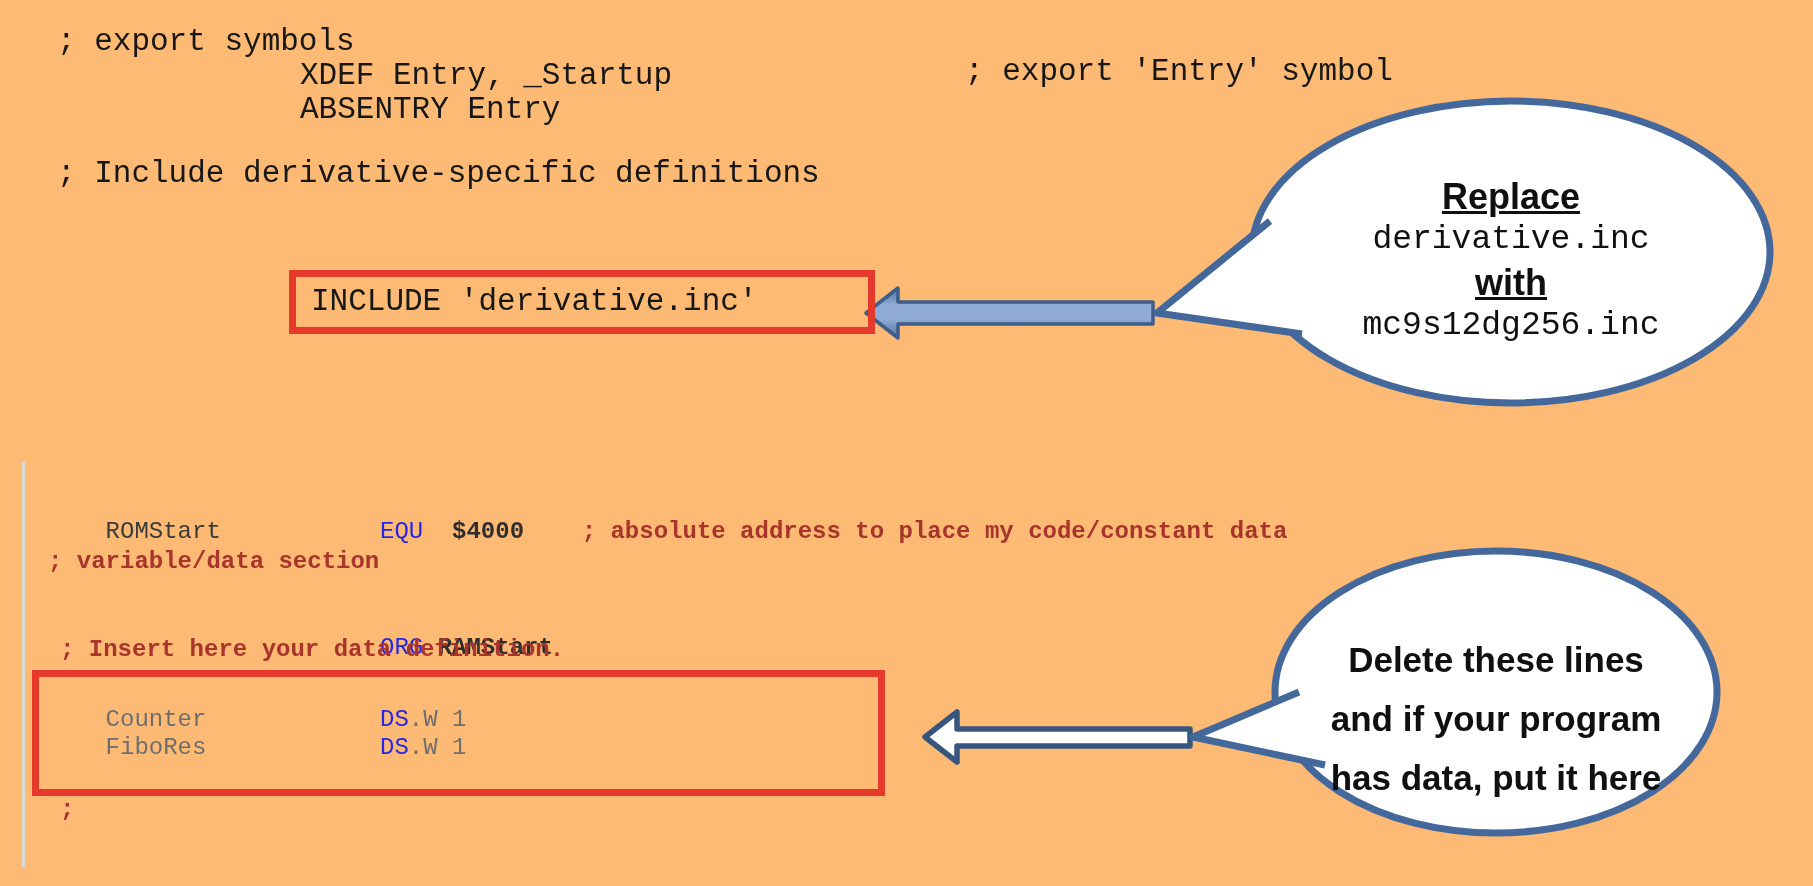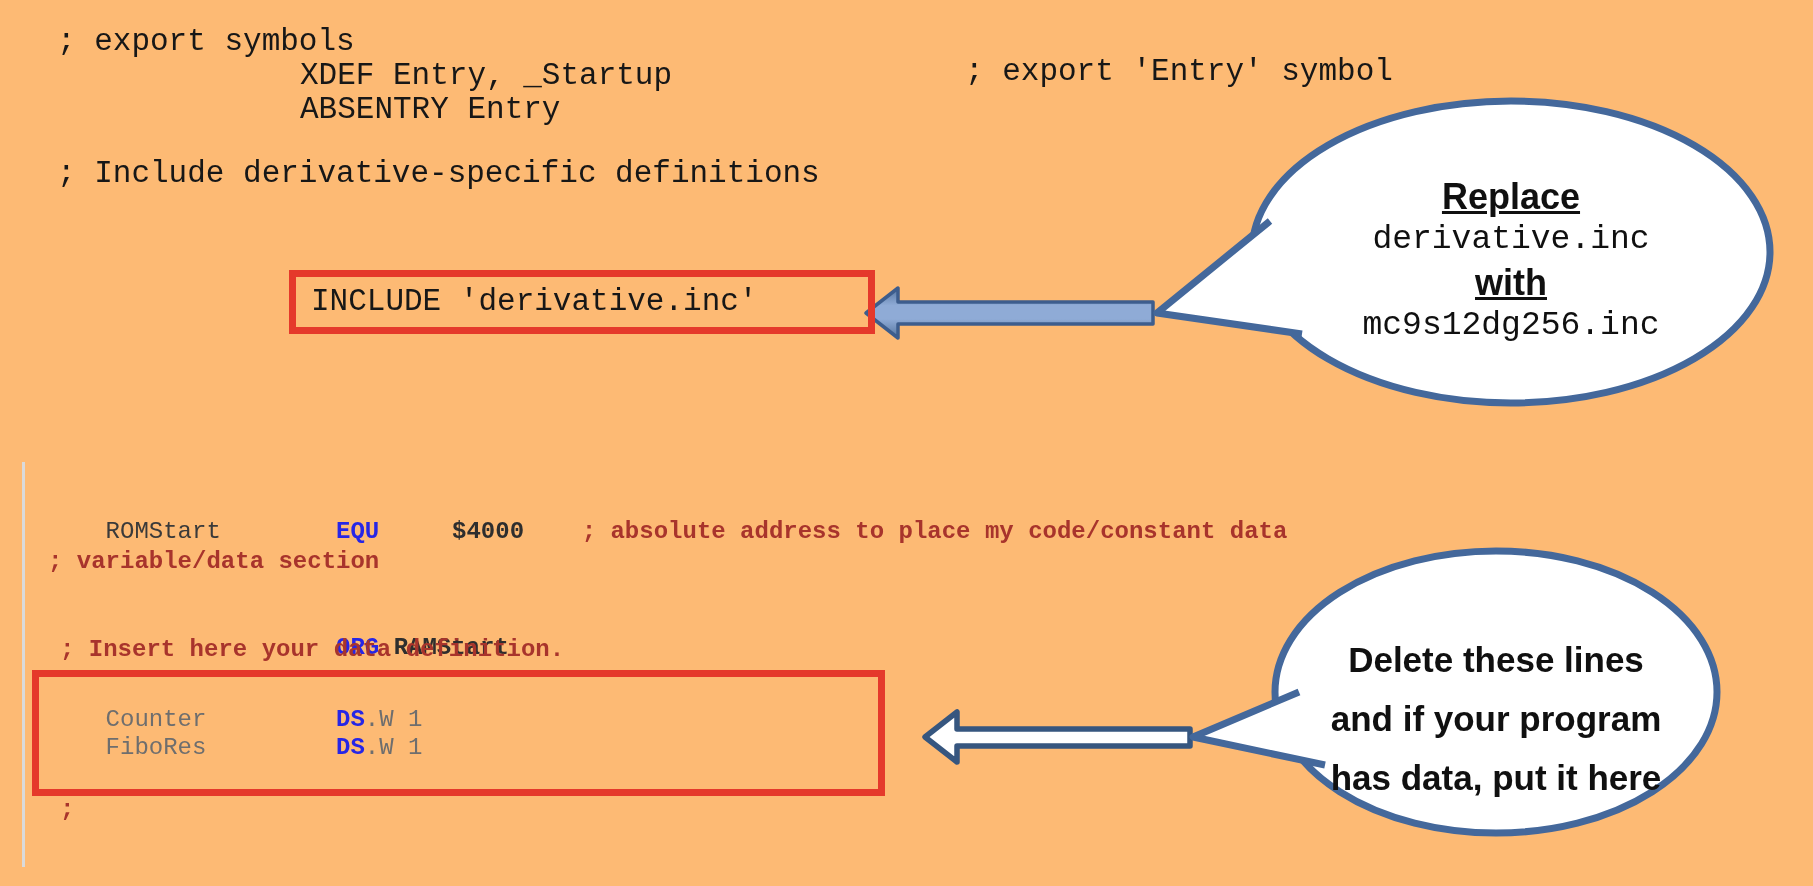--- a/index.html
+++ b/index.html
@@ -26,23 +26,23 @@
   .redbox{position:absolute;border:7px solid var(--annotation-red);background:transparent;box-sizing:border-box;}
   .box-include{left:289px;top:270px;width:586px;height:64px;display:flex;align-items:center;}
   .box-include .inner{position:static;padding-left:15px;}
   .box-data{left:32px;top:670px;width:853px;height:126px;}
 
   
   .eline{position:absolute;left:48px;font-family:"Liberation Mono",monospace;font-size:24px;
          line-height:28px;white-space:pre;color:var(--editor-plain);}
   .eline .c16{display:inline-block;width:16ch;}
   .eline .c5{display:inline-block;width:5ch;}
-  .eline .c9{display:inline-block;width:9ch;margin-left:44px;}
+  .eline .c9{display:inline-block;width:9ch;}
   .eline .c4{display:inline-block;width:4ch;}
-  .kw{color:var(--keyword-blue);font-weight:bold;}
+  .kw{color:var(--keyword-blue);font-weight:normal;margin-left:44px;}
   .cm{color:var(--comment-red);font-weight:bold;}
   .gy{color:var(--identifier-gray);}
   .lbl{color:#3a3a3a;}
   .val{color:var(--editor-plain);font-weight:bold;}
   .indent1{margin-left:12px;}
   .editor-border{position:absolute;left:22px;top:462px;width:3px;height:405px;background:var(--border-gray);}
 
   
   .callout-text{position:absolute;text-align:center;color:#101010;}
   .callout1{left:1311px;top:175px;width:400px;}

